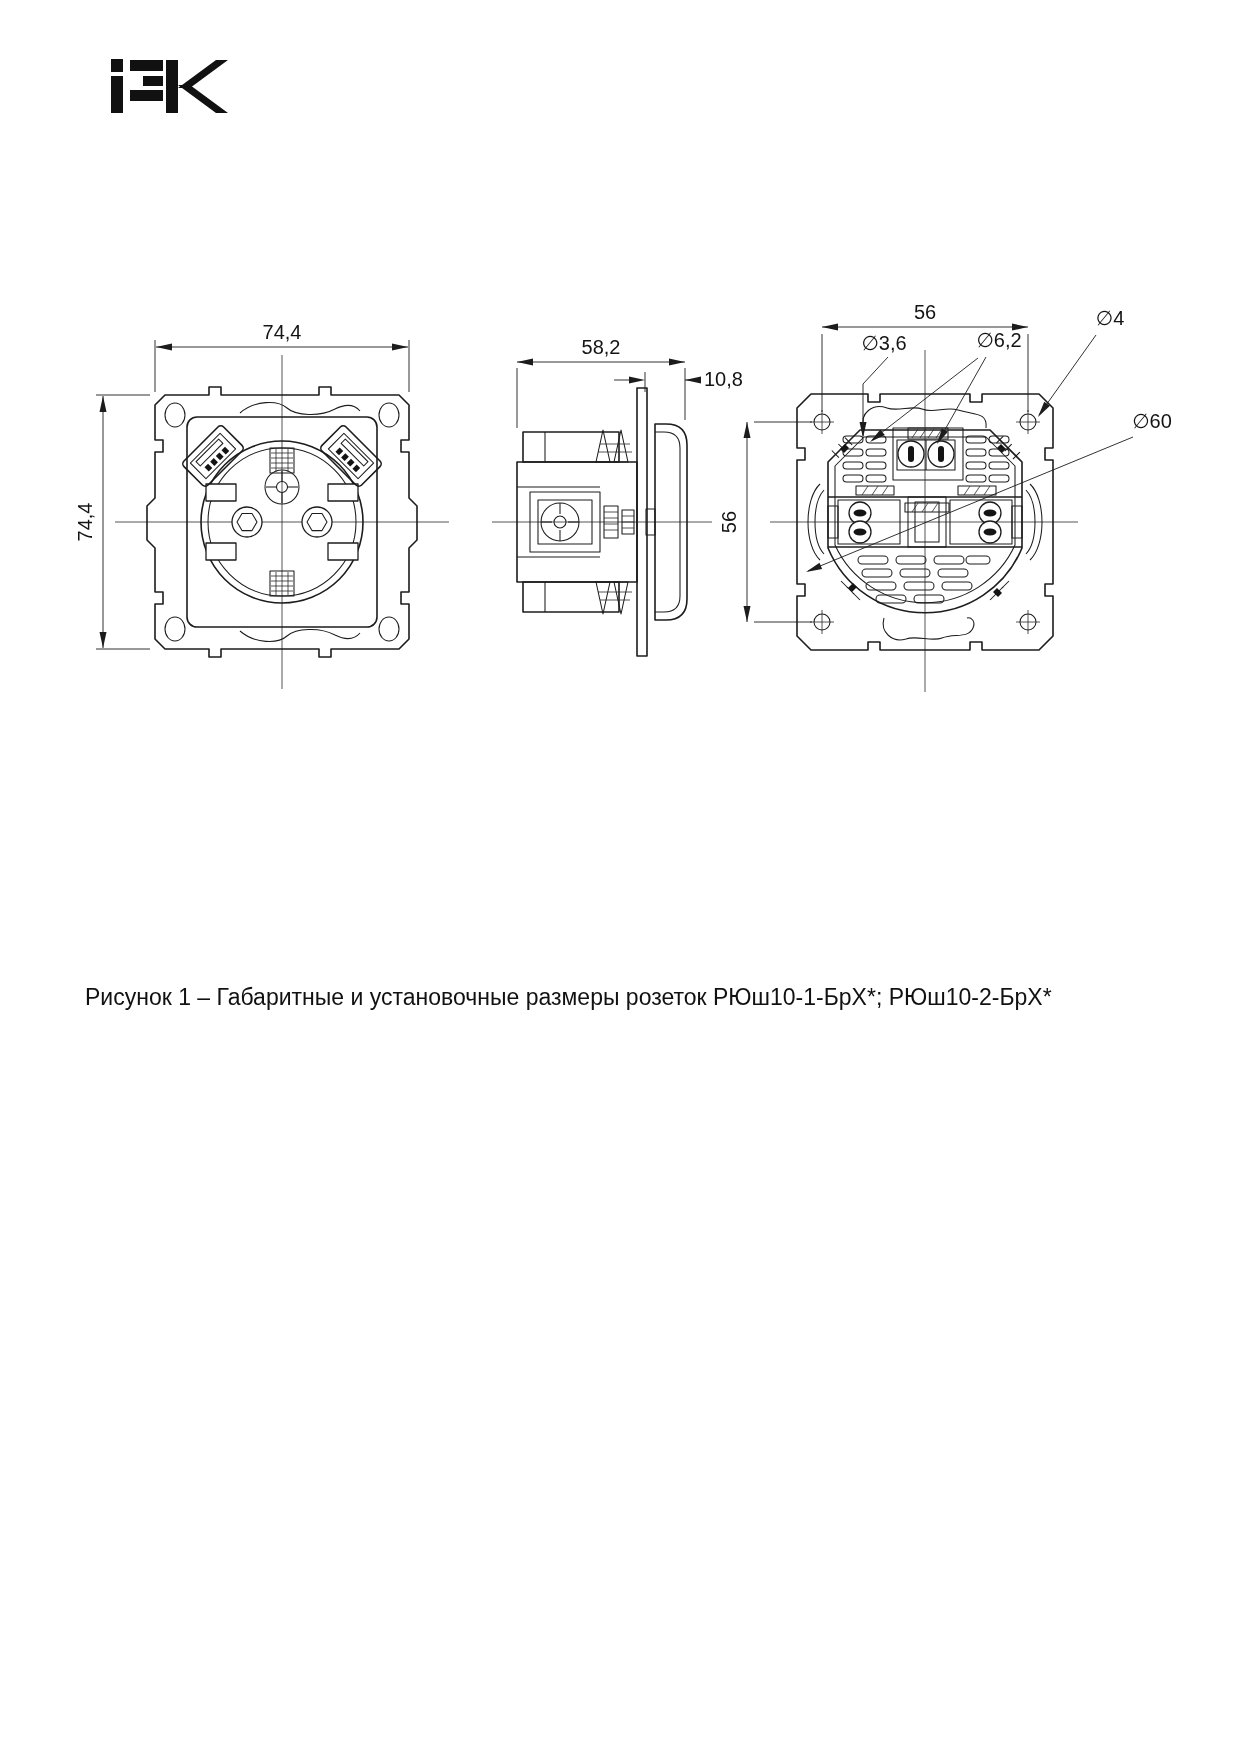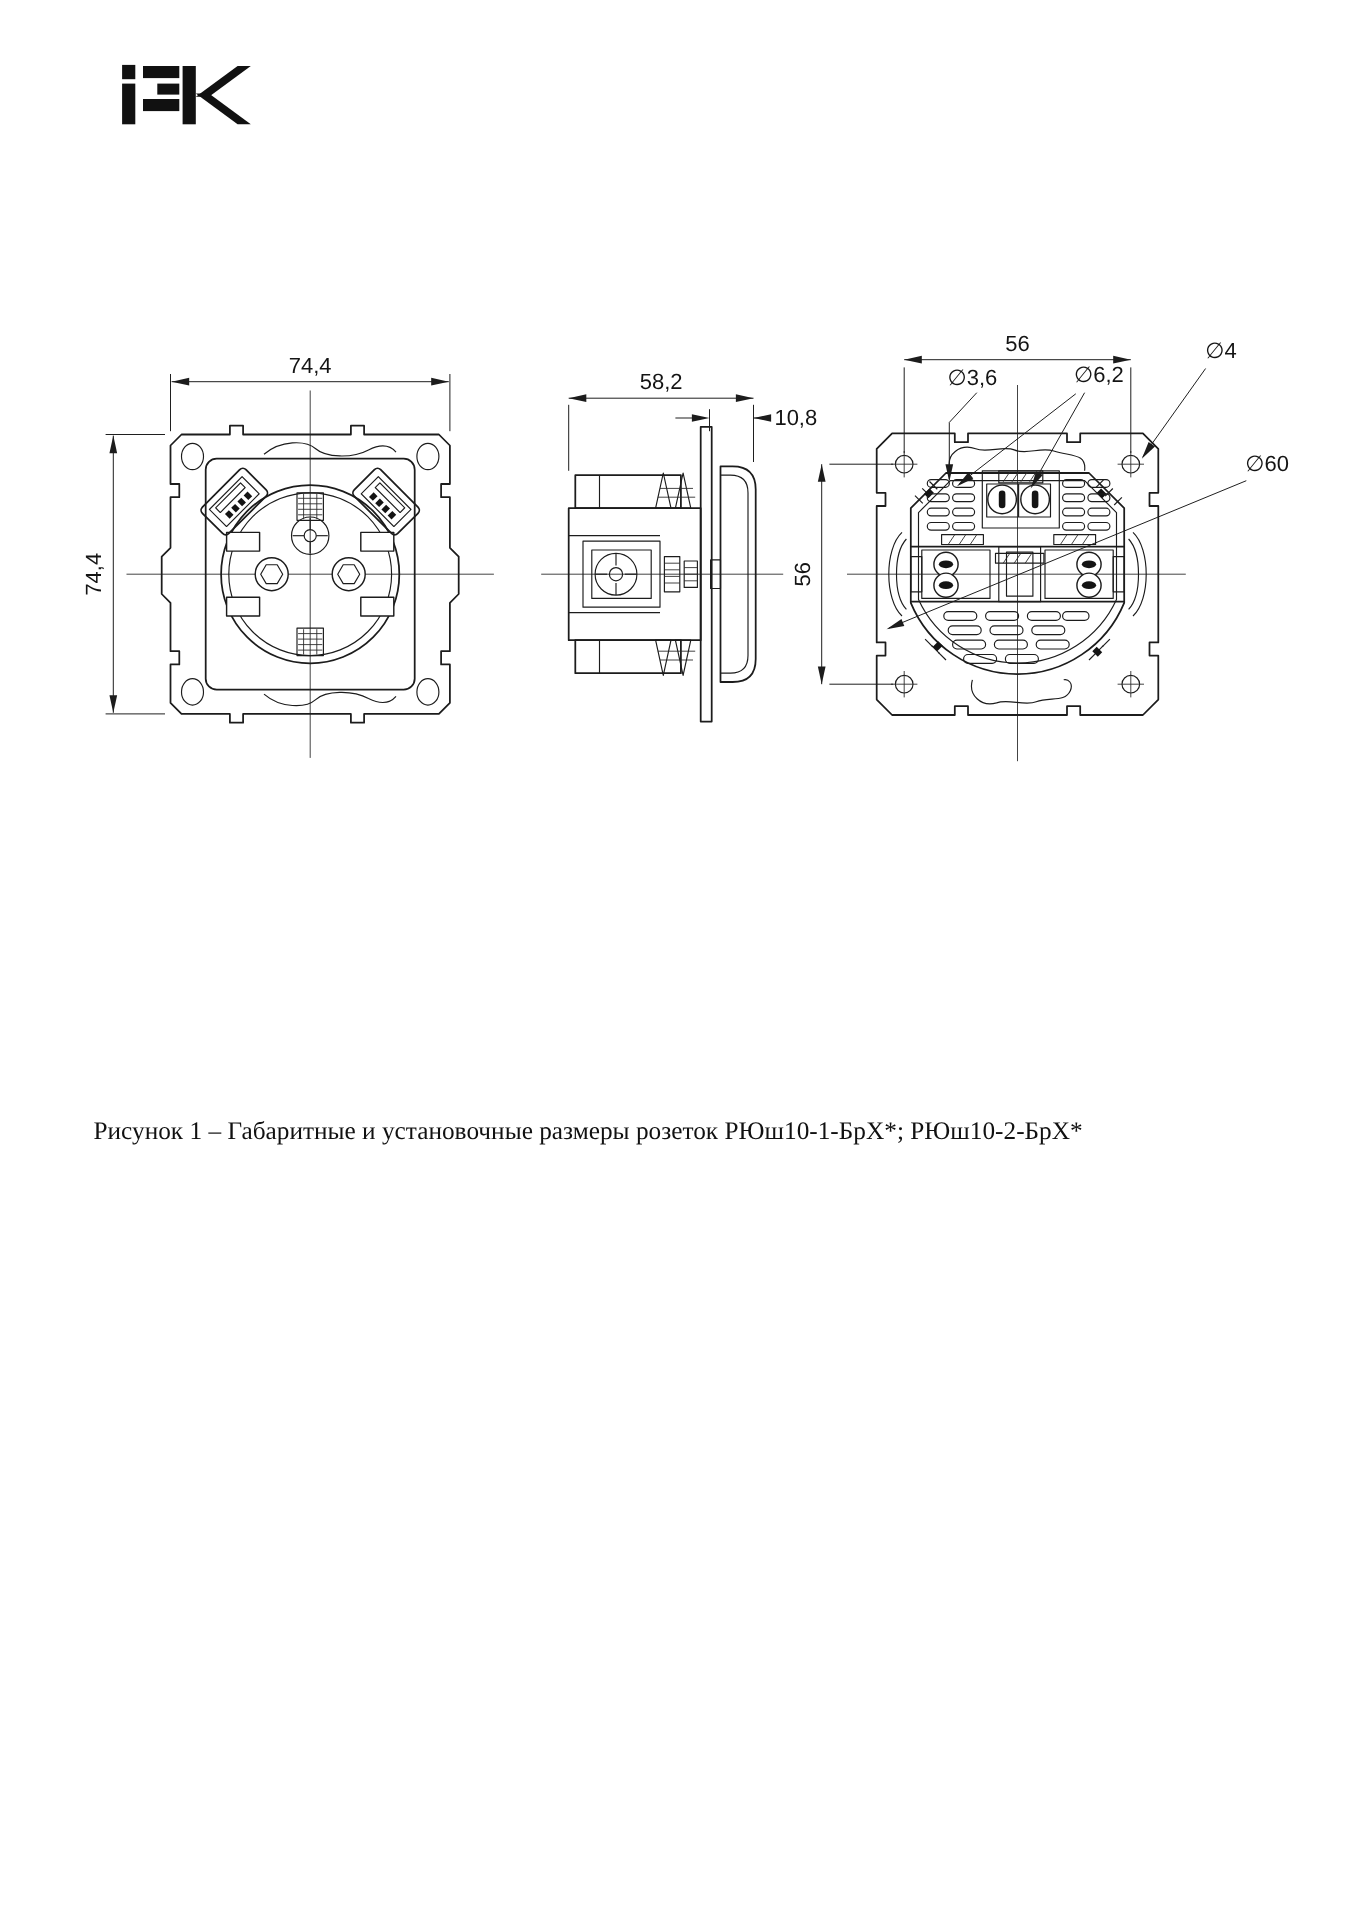--- a/index.html
+++ b/index.html
@@ -9,21 +9,21 @@
   .outline{fill:none;stroke:#1c1c1c;stroke-width:1.6;stroke-linejoin:round;}
   .thin{fill:none;stroke:#1c1c1c;stroke-width:1.05;stroke-linejoin:round;}
   .hair{fill:none;stroke:#2a2a2a;stroke-width:0.8;}
   .dimline{fill:none;stroke:#1c1c1c;stroke-width:0.9;}
   .arrow{fill:#1c1c1c;stroke:none;}
   .dark{fill:#141414;stroke:none;}
   .whitefill{fill:#ffffff;stroke:#1c1c1c;stroke-width:1.3;stroke-linejoin:round;}
   text{font-family:"Liberation Sans",sans-serif;fill:#141414;}
   .dim{font-size:20px;}
   .caption{position:absolute;left:85px;top:984px;width:1100px;font-size:23px;color:#111;
-           font-family:Liberation Serif, serif;margin-top:31px;}
+           font-family:Liberation Sans, sans-serif;}
   .logo{fill:#111;stroke:none;}
 </style>
 </head>
 <body>
 
 <div class="page">
 
 <svg width="1244" height="1748" viewBox="0 0 1244 1748">
 
   <g class="logo" aria-label="IEK">

